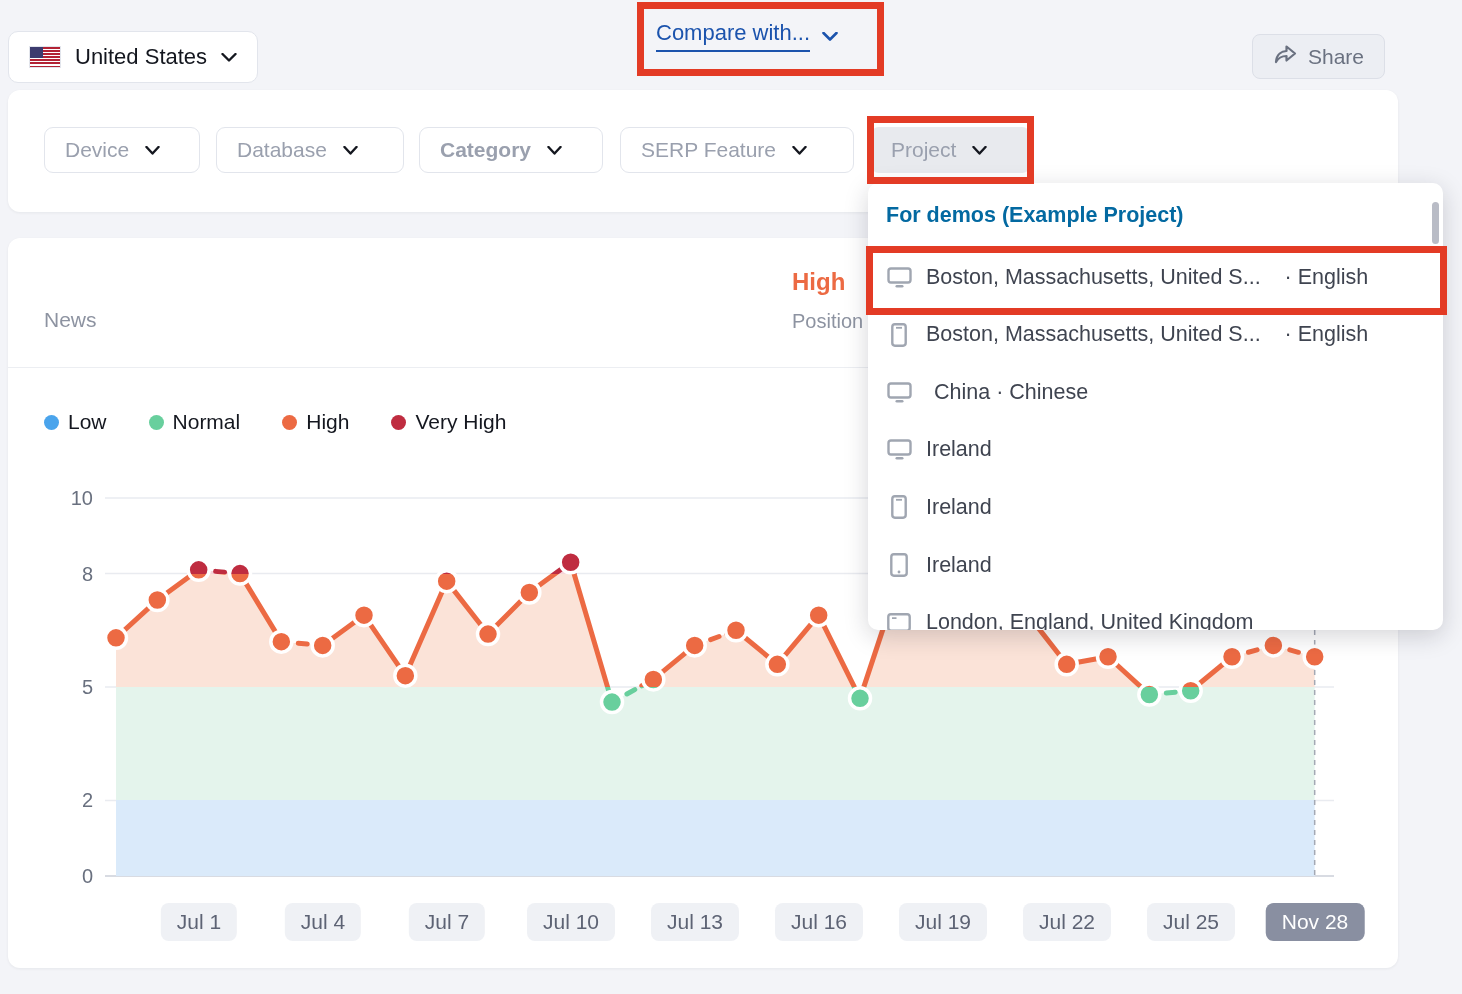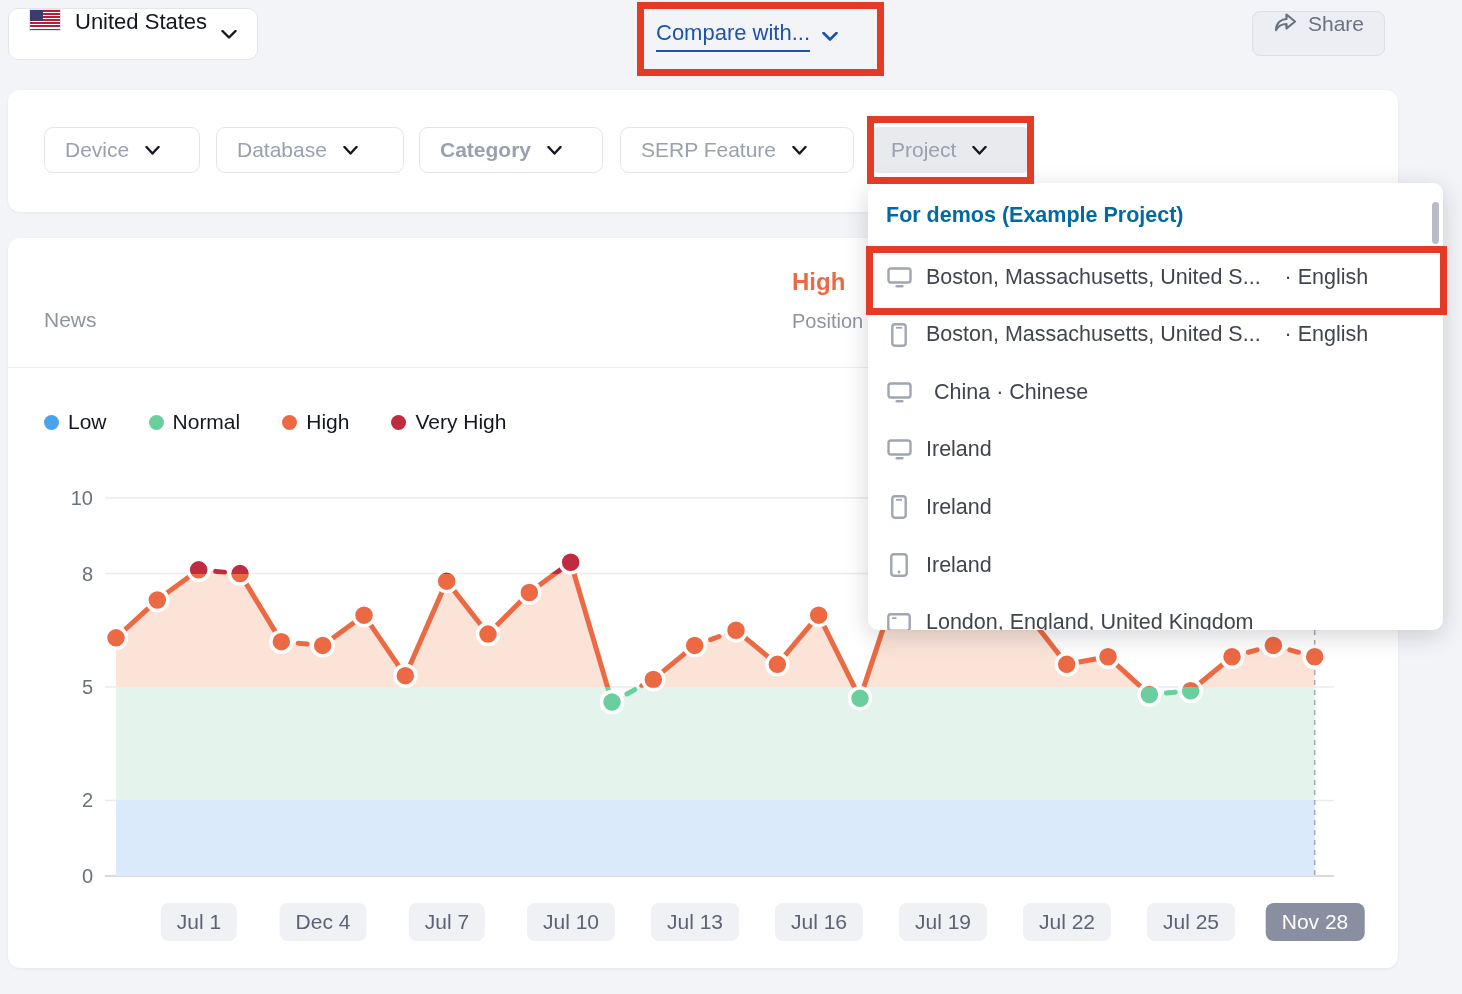--- a/index.html
+++ b/index.html
@@ -1,21 +1,21 @@
 <!DOCTYPE html>
 <html><head>
 <meta charset="utf-8">
 <style>
   html,body{margin:0;padding:0;}
   body{font-family:"Liberation Sans", sans-serif; background:#f3f4f8;}
   #stage{position:relative;width:1462px;height:994px;background:#f3f4f8;overflow:hidden;}
 
   
-  .pillbtn{position:absolute;display:flex;background:#fff;
-    border:1.5px solid #e2e5ec;border-radius:10px;box-sizing:border-box;}
+  .pillbtn{position:absolute;display:flex;align-items:center;background:#fff;
+    border:1.5px solid #e2e5ec;border-radius:10px;box-sizing:border-box;margin-top:23px;}
   #country-selector{left:8px;top:8px;height:52px;padding:0 20px;gap:14px;font-size:22px;color:#14171f;}
   .flag{width:30px;height:20px;position:relative;flex:0 0 auto;
     background:repeating-linear-gradient(to bottom,#b22234 0 1.6px,#fff 1.6px 3.1px);border:1px solid #e2e5ec;}
   .flag .canton{position:absolute;left:0;top:0;width:13px;height:11px;background:#3c3b6e;}
   #device-toggle{left:296px;top:8px;height:52px;border:1.5px solid #e2e5ec;border-radius:10px;
     position:absolute;display:flex;background:#fff;box-sizing:border-box;}
   .seg{display:flex;align-items:center;gap:12px;padding:0 24px;font-size:22px;color:#14171f;box-sizing:border-box;}
   .seg.active{background:#dcebfd;border:2px solid #3a78e0;border-radius:10px;margin:-2px 0 -2px -2px;}
   .seg .devicon{display:flex;align-items:center;}
   #compare-link{position:absolute;left:656px;top:20px;display:flex;align-items:center;gap:12px;
@@ -231,21 +231,21 @@
         <circle cx="1058.682" cy="186.32000000000002" r="10.5" fill="url(#gLine)" stroke="#ffffff" stroke-width="3.5"></circle>
         <circle cx="1100.016" cy="178.76000000000002" r="10.5" fill="url(#gLine)" stroke="#ffffff" stroke-width="3.5"></circle>
         <circle cx="1141.3500000000001" cy="216.56000000000003" r="10.5" fill="url(#gLine)" stroke="#ffffff" stroke-width="3.5"></circle>
         <circle cx="1182.6840000000002" cy="212.78" r="10.5" fill="url(#gLine)" stroke="#ffffff" stroke-width="3.5"></circle>
         <circle cx="1224.018" cy="178.76000000000002" r="10.5" fill="url(#gLine)" stroke="#ffffff" stroke-width="3.5"></circle>
         <circle cx="1265.352" cy="167.42000000000004" r="10.5" fill="url(#gLine)" stroke="#ffffff" stroke-width="3.5"></circle>
         <circle cx="1306.6860000000001" cy="178.76000000000002" r="10.5" fill="url(#gLine)" stroke="#ffffff" stroke-width="3.5"></circle>
       </svg>
     <div id="xticks-row">
         <div class="xpill" style="left: 191px;">Jul 1</div>
-        <div class="xpill" style="left: 315px;">Dec 4</div>
+        <div class="xpill" style="left: 315px;">Jul 4</div>
         <div class="xpill" style="left: 439px;">Jul 7</div>
         <div class="xpill" style="left: 563px;">Jul 10</div>
         <div class="xpill" style="left: 687px;">Jul 13</div>
         <div class="xpill" style="left: 811px;">Jul 16</div>
         <div class="xpill" style="left: 935px;">Jul 19</div>
         <div class="xpill" style="left: 1059px;">Jul 22</div>
         <div class="xpill" style="left: 1183px;">Jul 25</div>
         <div class="xpill sel" style="left: 1307px;">Nov 28</div>
       </div>
   </div>

